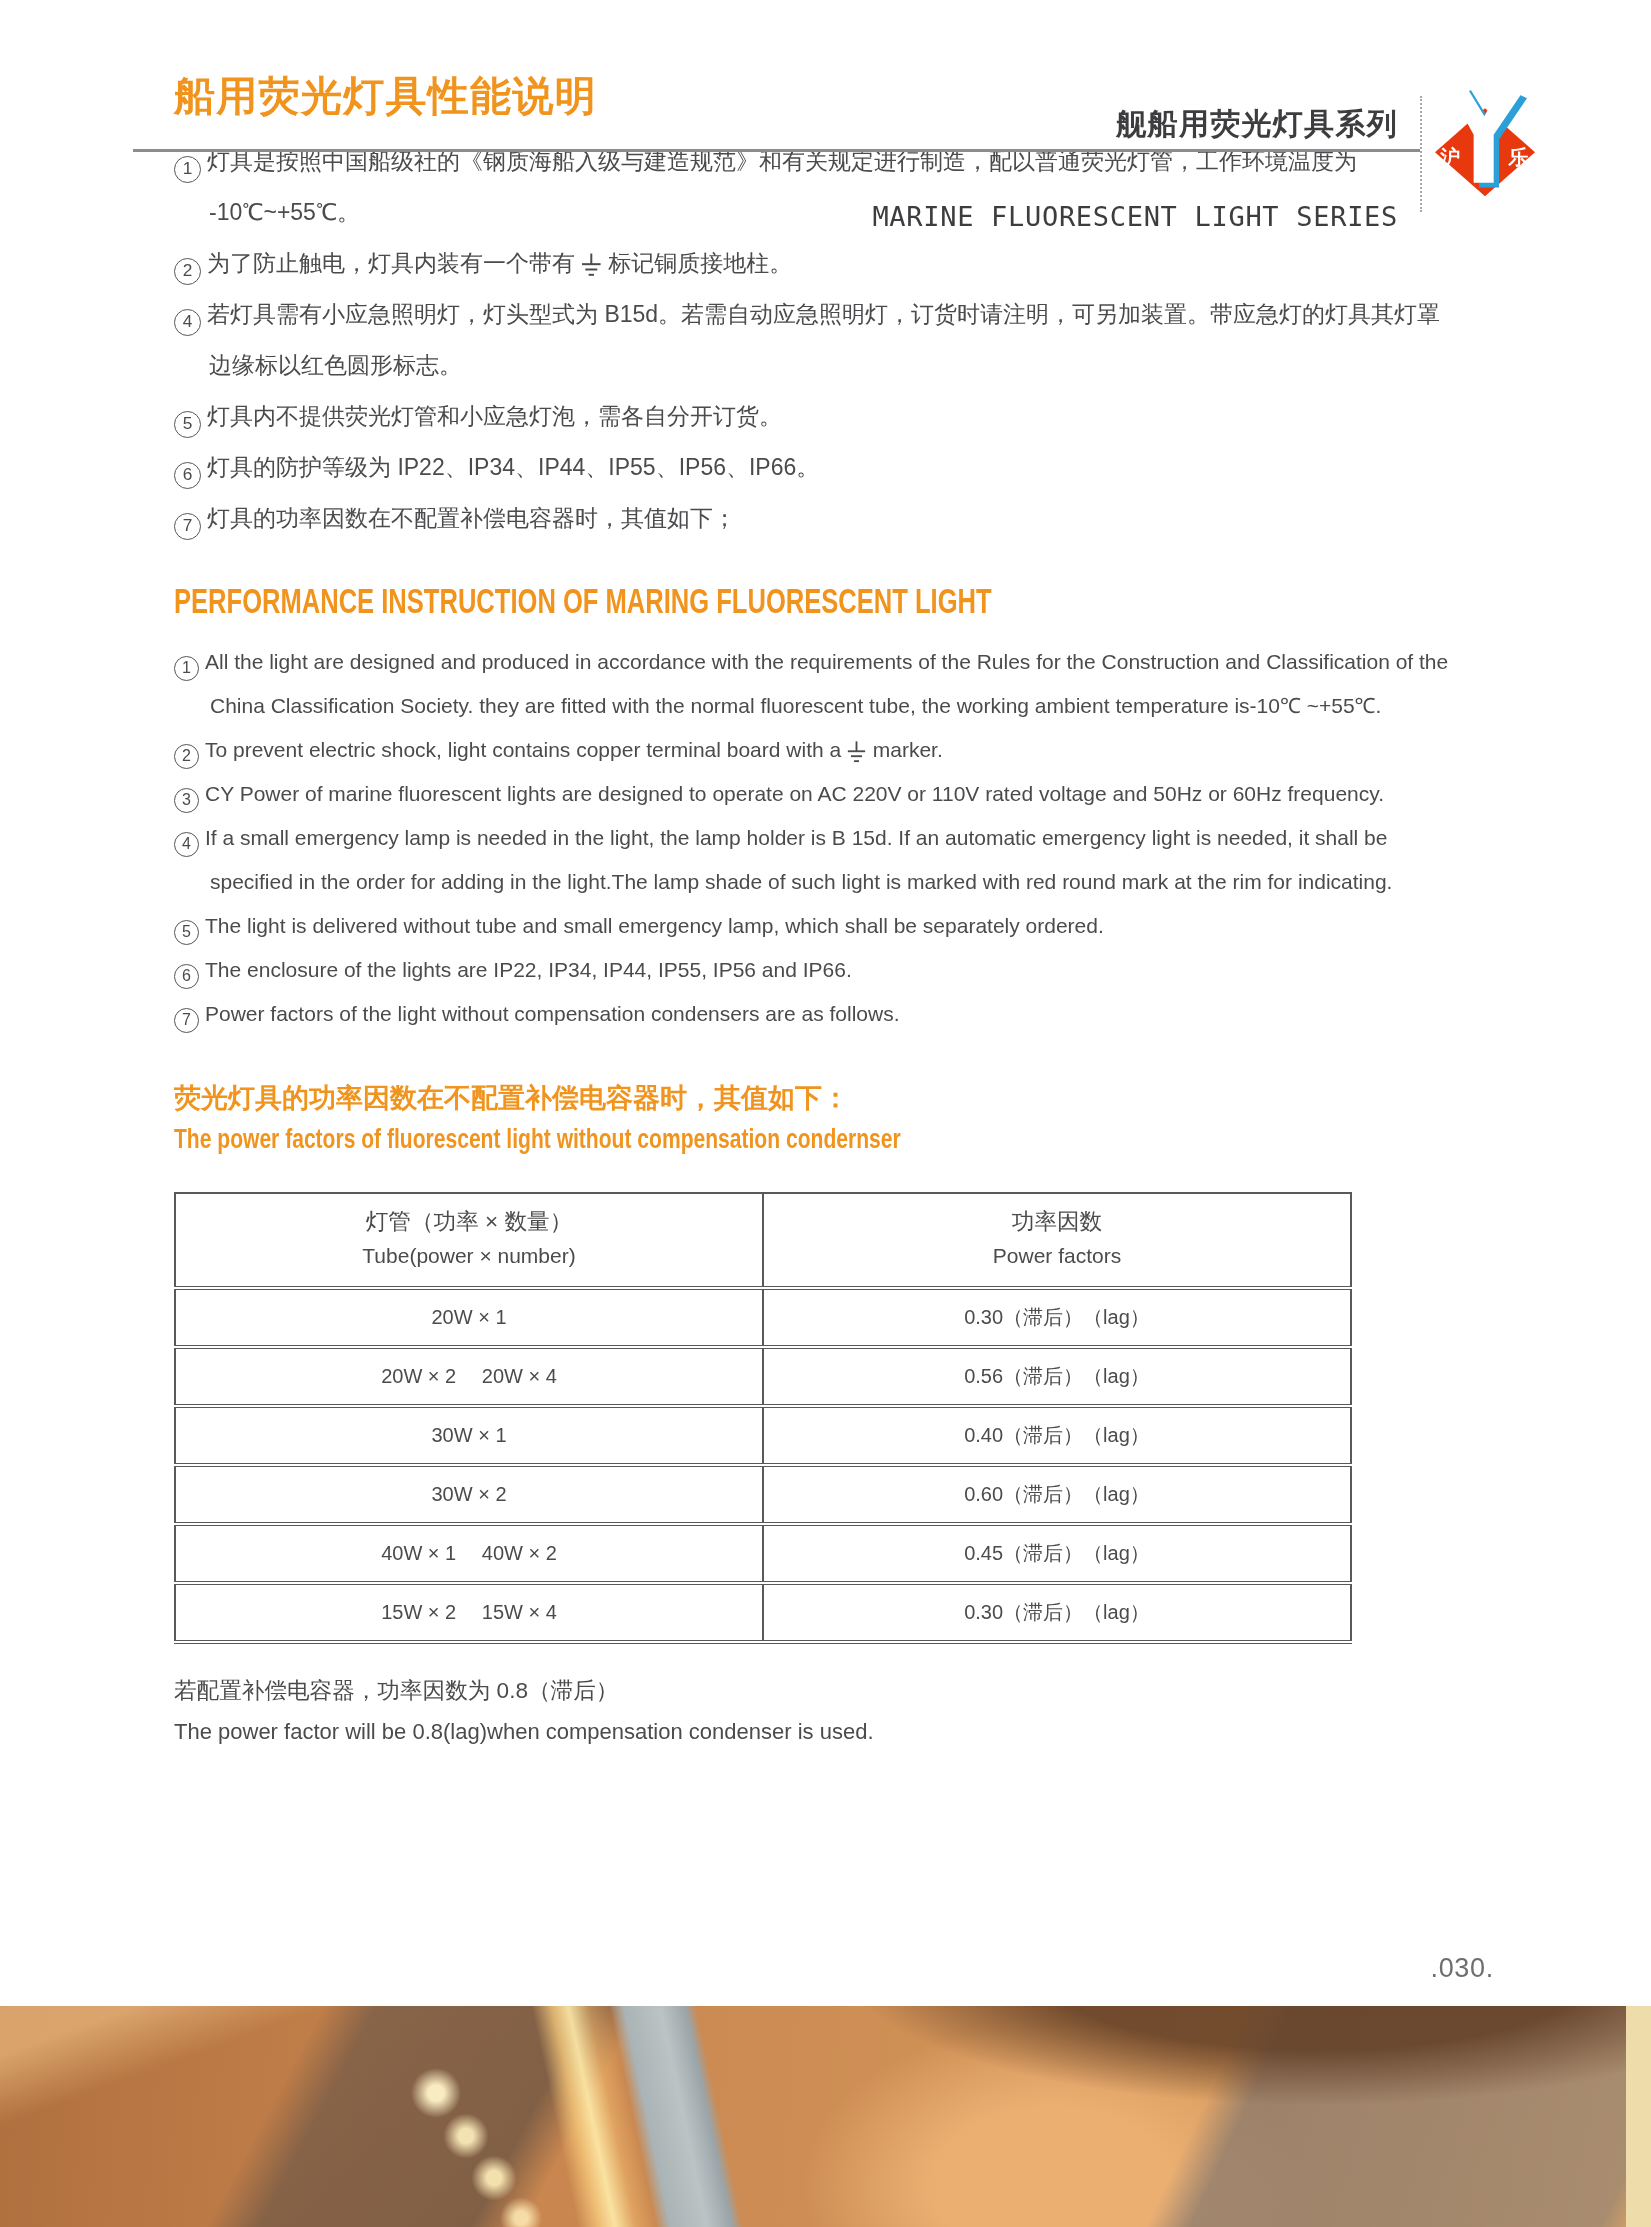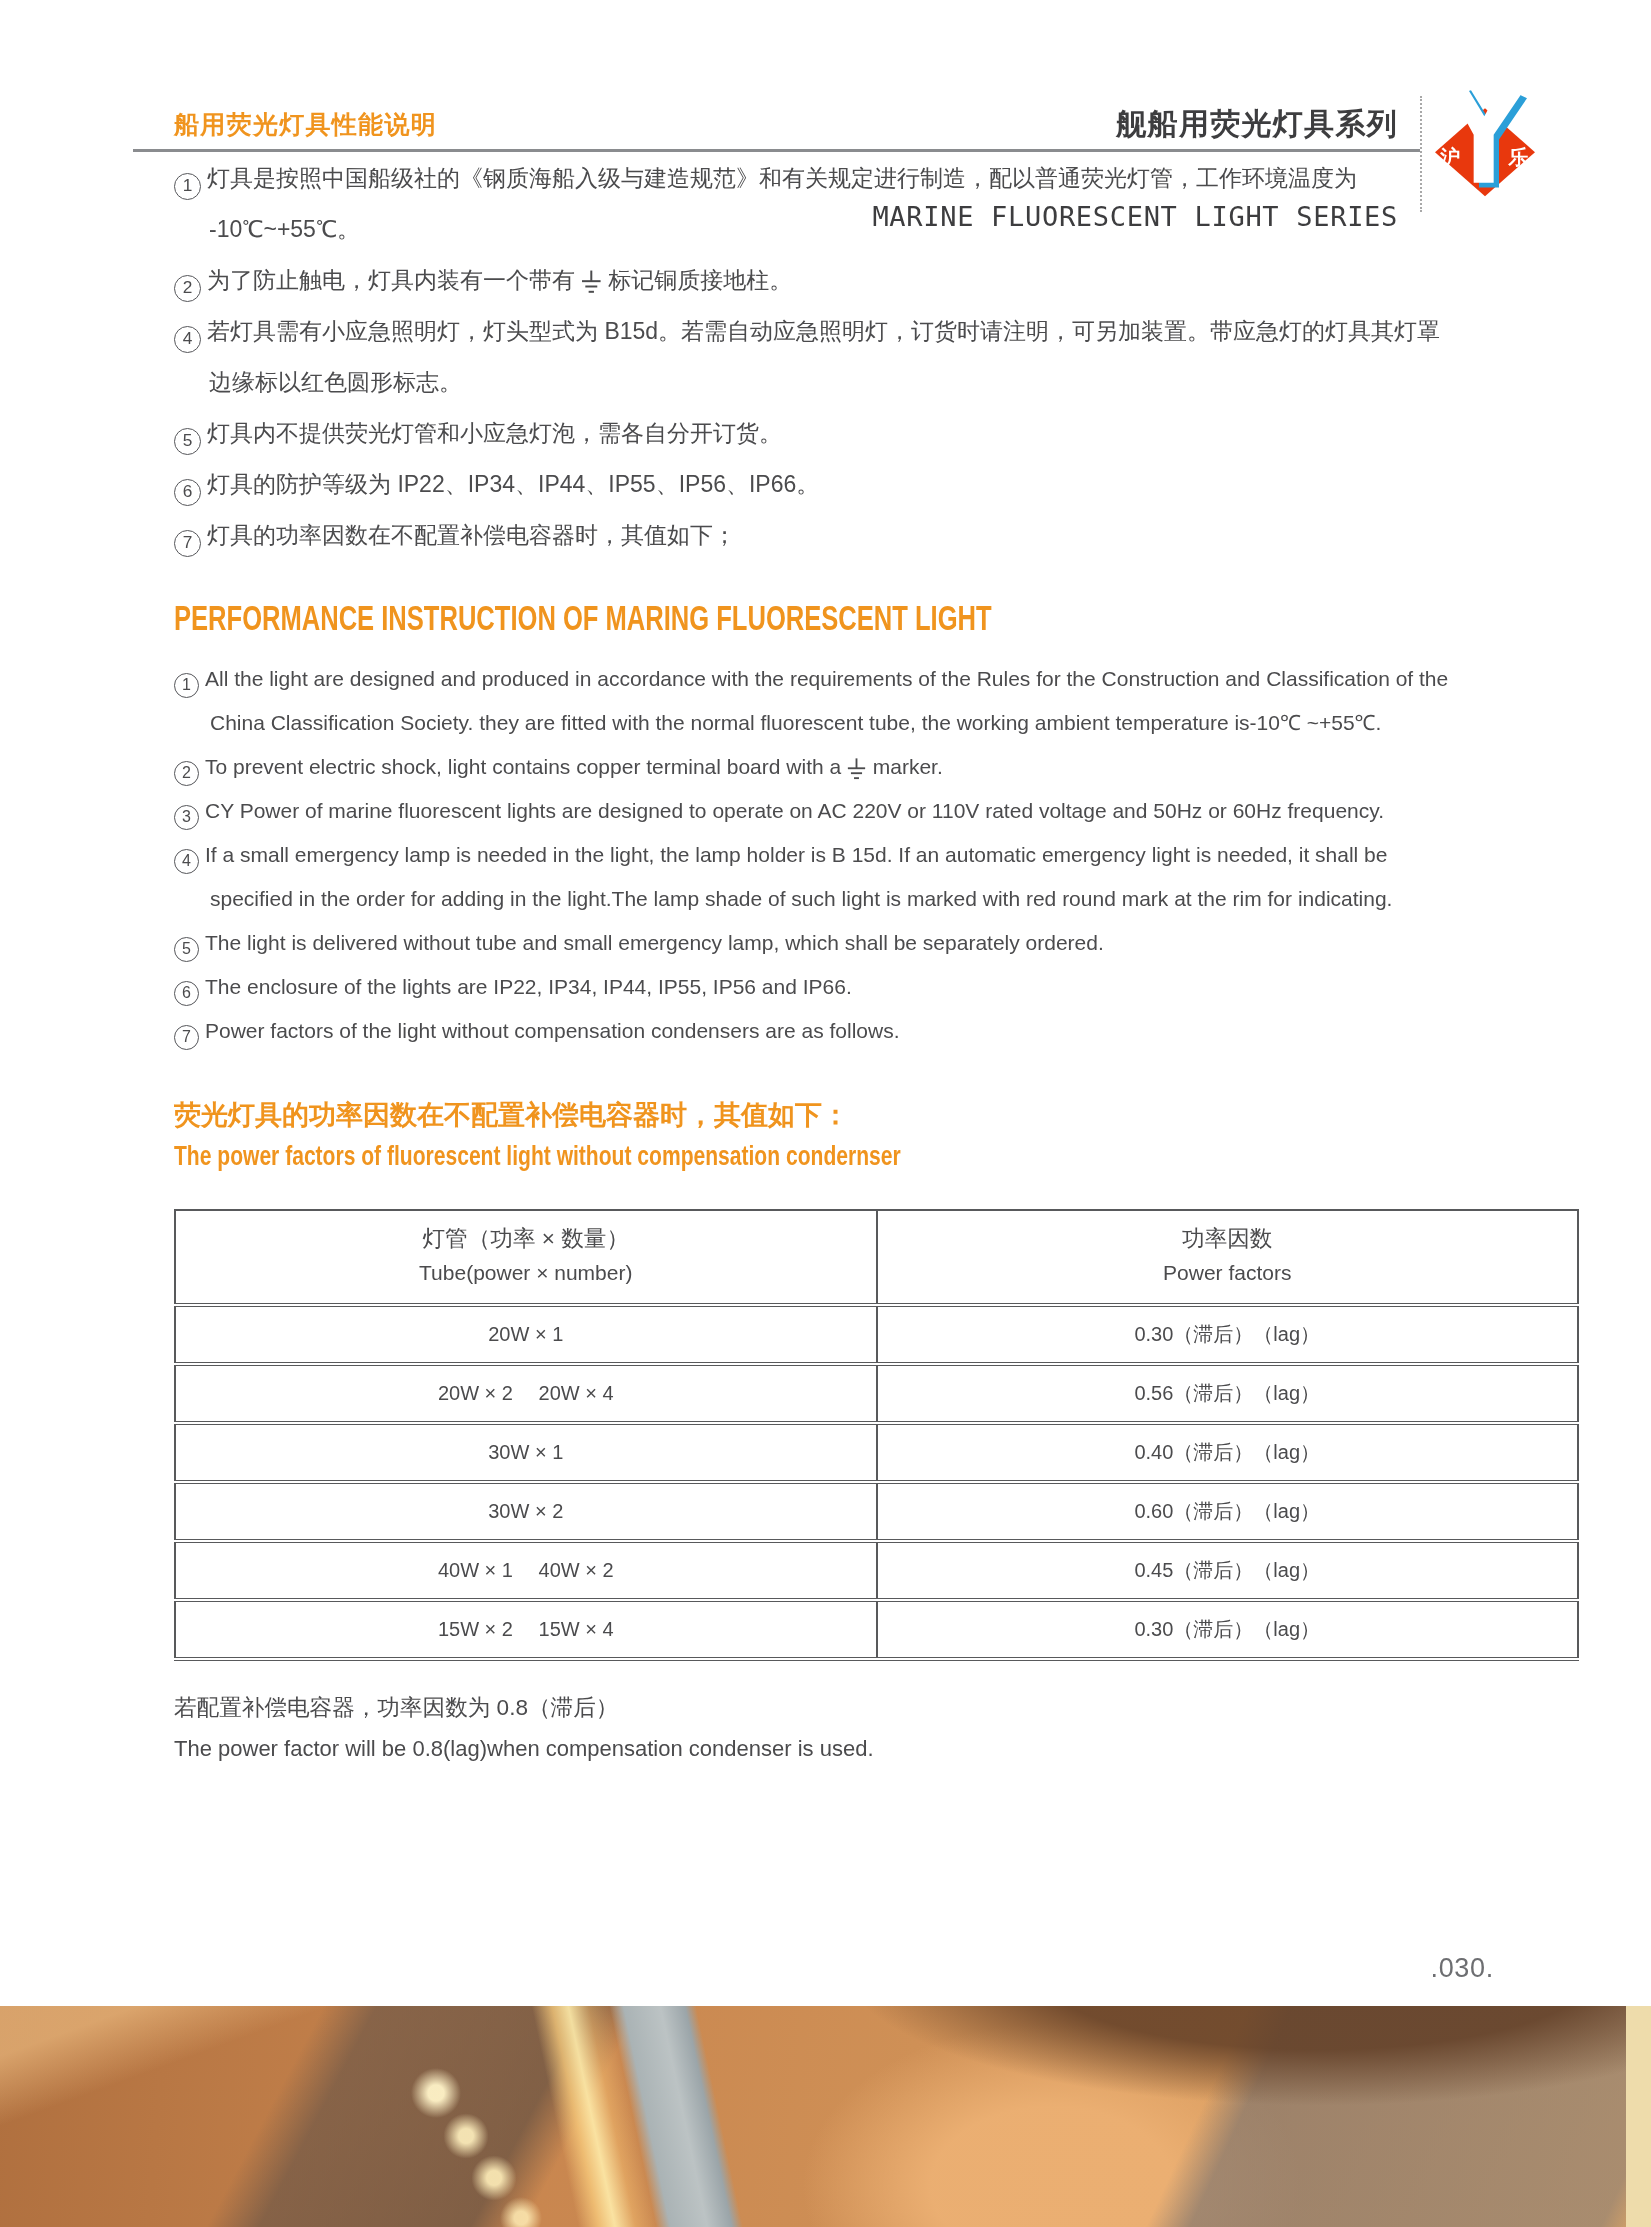--- a/index.html
+++ b/index.html
@@ -11,41 +11,41 @@
                 letter-spacing:1.3px;color:#3d3d3f;}
   .hdr-rule{position:absolute;top:149px;left:133px;width:1287px;height:3.3px;background:#8a8c8f;}
   .hdr-title-en{position:absolute;top:165px;right:254px;font-size:27px;letter-spacing:0.7px;
                 font-family:"DejaVu Sans Mono", monospace;color:#3d3d3f;margin-top:36px;}
   .hdr-dotted{position:absolute;top:96px;left:1420px;height:116px;width:0;
               border-left:2.7px dotted #a8a8a8;}
   .logo{position:absolute;top:84px;left:1431px;width:108px;height:115px;}
 
   
   .content{padding:0 190px 0 174px;}
-  .sec-heading-zh{color:#f0941e;font-size:25px;font-weight:bold;letter-spacing:1.3px;margin:108px 0 0;}
+  .sec-heading-zh{color:#f0941e;font-size:41px;font-weight:bold;letter-spacing:1.3px;margin:69px 0 0;}
   .sec-heading-en{color:#f0941e;font-size:35px;font-weight:bold;margin:37px 0 0;
                   transform:scaleX(0.73);transform-origin:left center;white-space:nowrap;}
   .sub-heading-zh{color:#f0941e;font-size:27px;font-weight:bold;margin:44px 0 0;}
   .sub-heading-en{color:#f0941e;font-size:27px;font-weight:bold;margin:8px 0 0;
                   transform:scaleX(0.78);transform-origin:left center;white-space:nowrap;}
 
   .list-zh{margin:12px 0 0;padding:0;list-style:none;font-size:23px;line-height:51px;}
   .list-zh li{padding-left:35px;text-indent:-35px;}
   .list-en{margin:18.6px 0 0;padding:0;list-style:none;font-size:21px;line-height:44px;}
   .list-en li{padding-left:36px;text-indent:-36px;}
 
   .circ{display:inline-block;box-sizing:border-box;width:27px;height:27px;border:1.3px solid #55565a;
         border-radius:50%;text-align:center;line-height:23px;font-size:17.3px;margin-right:6px;
         vertical-align:-4.7px;text-indent:0;}
   .list-en .circ{width:25px;height:25px;line-height:22px;font-size:16px;}
 
   .gnd{vertical-align:-8px;margin:0 5.3px;}
 
   
-  .pf-table{border-collapse:collapse;width:1405px;margin-top:37px;table-layout:fixed;}
+  .pf-table{border-collapse:collapse;width:1178px;margin-top:37px;table-layout:fixed;}
   .pf-table th,.pf-table td{border:2px solid #58595b;border-bottom:4px double #58595b;
         text-align:center;font-weight:normal;color:#4b4b4d;}
   .pf-table th{padding:10.7px 0 13.3px;}
   .pf-table td{height:53px;font-size:20px;}
   .th-zh{font-size:22.6px;line-height:36px;}
   .th-en{font-size:21px;line-height:32px;}
 
   .note-zh{font-size:22.6px;margin-top:31px;}
   .note-en{font-size:22px;margin-top:13.3px;}
 

